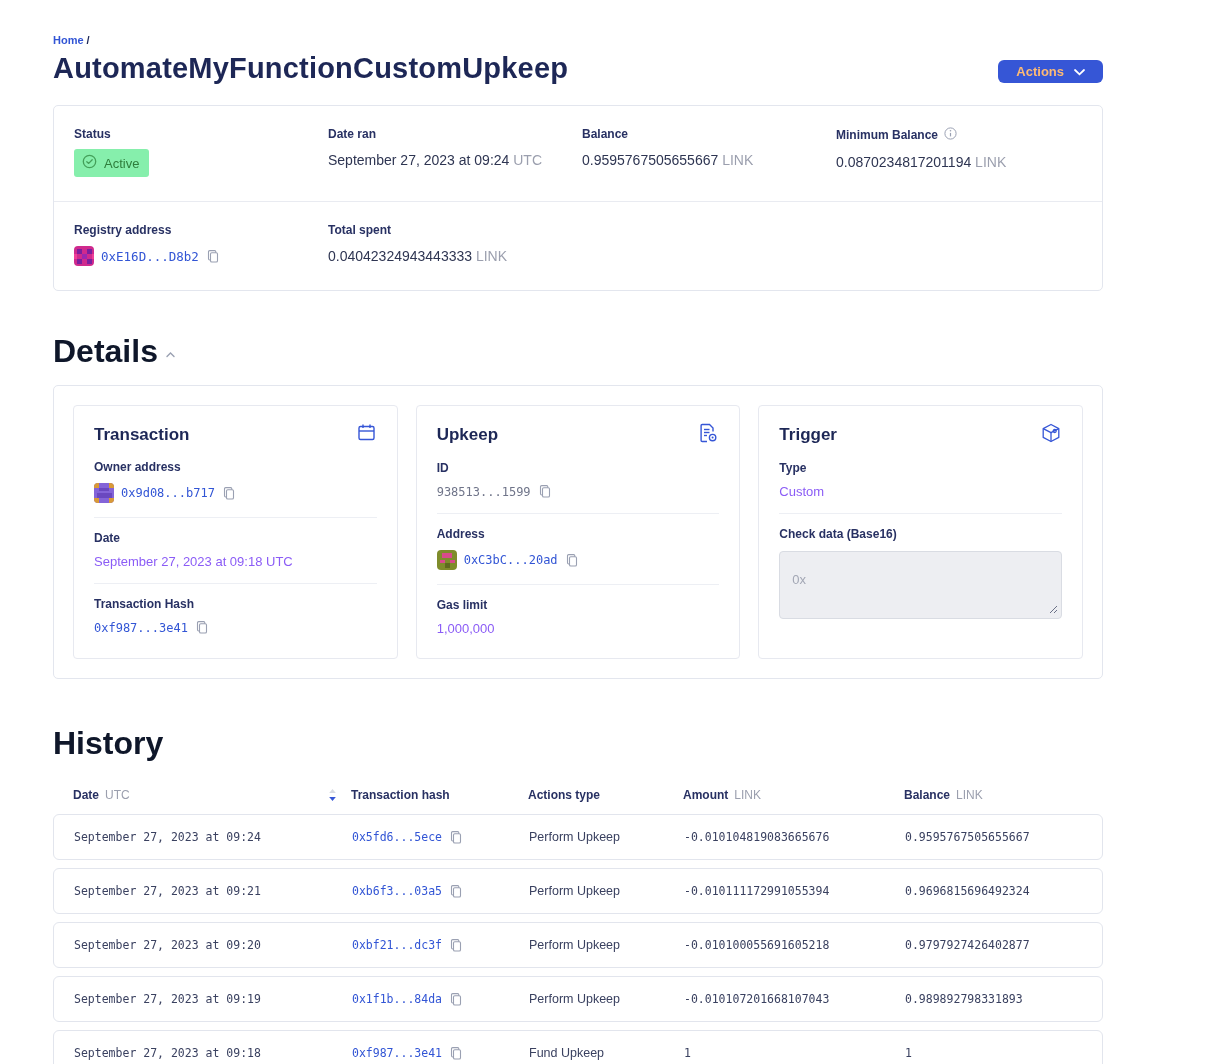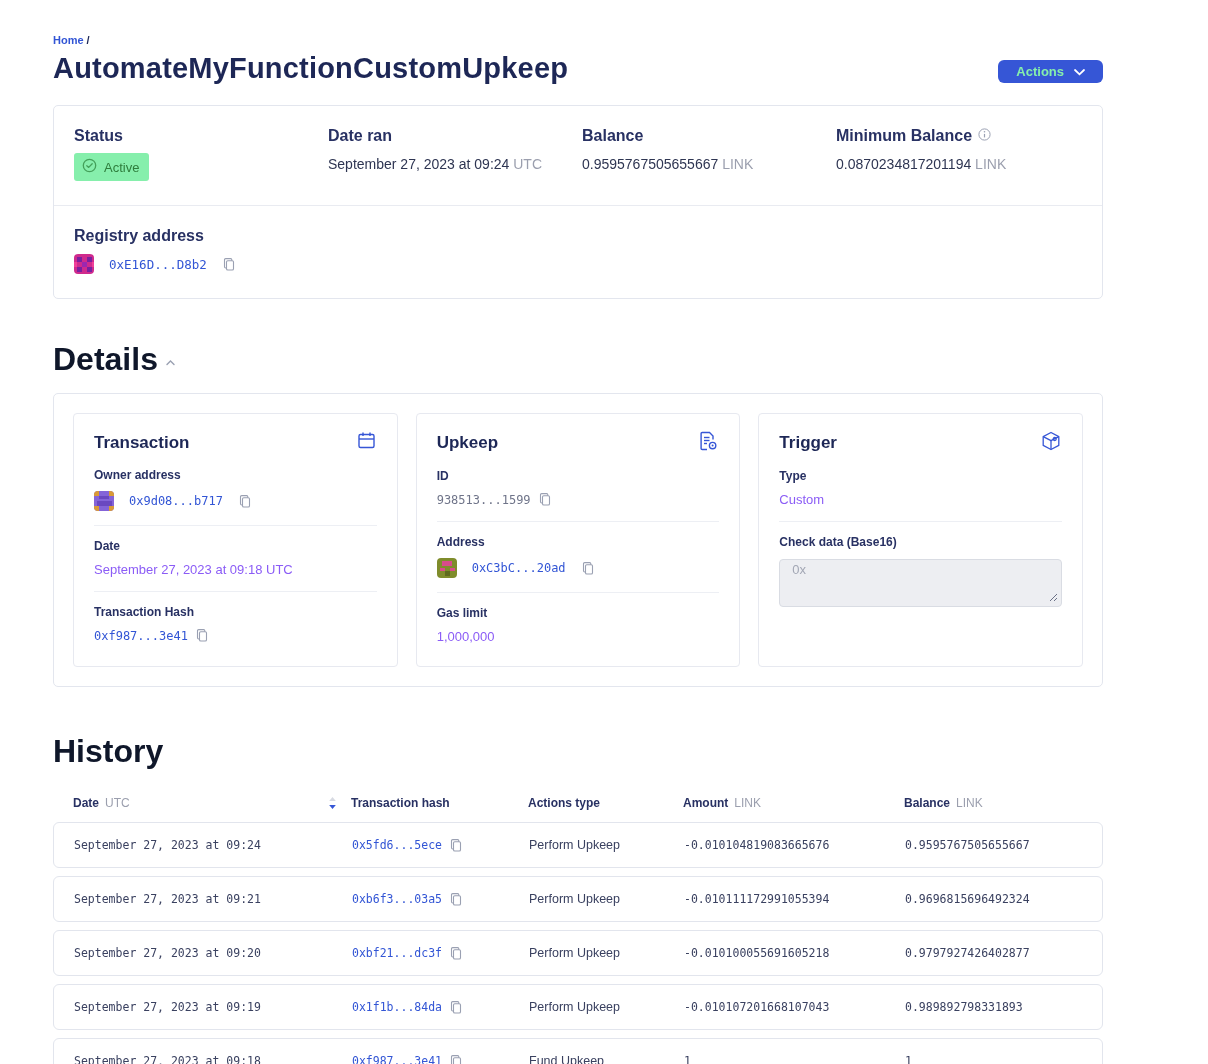--- a/index.html
+++ b/index.html
@@ -7,57 +7,57 @@
   body { font-family:"Liberation Sans", sans-serif; color:#2c3454; }
   .container { width:1050px; margin-left:53px; padding-top:34px; }
   .mono { font-family:"DejaVu Sans Mono", monospace; }
 
   
   .breadcrumb { font-size:11px; font-weight:bold; }
   .breadcrumb a { color:#3255d5; text-decoration:none; cursor:pointer; }
   .breadcrumb .sep { color:#1d2756; margin-left:3px; }
   .titlebar { display:flex; justify-content:space-between; align-items:flex-end; margin-top:6px; }
   .page-title { font-size:29px; font-weight:bold; color:#1d2756; letter-spacing:.2px; }
-  .actions-btn { display:inline-flex; align-items:center; gap:10px; background:#3656d6; color:#86efac;
+  .actions-btn { display:inline-flex; align-items:center; gap:10px; background:#3656d6; color:#fdba74;
     border:none; border-radius:6px; padding:4px 18px; font-size:13px; font-weight:bold;
     font-family:"Liberation Sans",sans-serif; cursor:pointer; margin-bottom:2px; }
 
   
   .summary-card { border:1px solid #e3e6ee; border-radius:5px; margin-top:20px; }
   .summary-row { display:grid; grid-template-columns:repeat(4,254px); padding:21px 0 24px; }
   .summary-row + .summary-row { border-top:1px solid #e9ebf1; }
   .sum-cell { padding-left:20px; }
-  .lab { font-size:16px; font-weight:bold; color:#283163; display:flex; align-items:center; gap:6px; }
+  .lab { font-size:12px; font-weight:bold; color:#283163; display:flex; align-items:center; gap:6px; }
   .val { font-size:14px; color:#2e3552; margin-top:11px; }
   .unit { color:#9b9fae; }
   .badge-active { display:inline-flex; align-items:center; gap:7px; background:#86efac; color:#2e7d3c;
     font-size:13px; padding:5px 10px 5px 8px; border-radius:3px; margin-top:8px; }
-  .addr-line { display:flex; align-items:center; gap:15px; margin-top:9px; }
+  .addr-line { display:flex; align-items:center; gap:7px; margin-top:9px; }
   .identicon { width:20px; height:20px; border-radius:4px; overflow:hidden; flex:0 0 auto; }
   .identicon svg { display:block; width:100%; height:100%; }
   .link { color:#3255d5; text-decoration:none; cursor:pointer; }
   .copy-btn { display:inline-flex; cursor:pointer; }
 
   
   .section-head { display:flex; align-items:center; gap:8px; margin-top:42px; }
   .section-title { font-size:32px; font-weight:bold; color:#0f172a; }
   .caret-toggle { cursor:pointer; display:inline-flex; margin-top:6px; }
   .details-outer { border:1px solid #e3e6ee; border-radius:5px; padding:19px; display:flex; gap:18px; margin-top:15px; }
   .dcard { flex:1; border:1px solid #e7e9f0; border-radius:4px; padding:16px 20px 18px; background:#fff; }
   .dcard-head { display:flex; justify-content:space-between; align-items:center; }
   .dcard-title { font-size:17px; font-weight:bold; color:#1d2756; }
   .field { padding:13px 0 14px; border-bottom:1px solid #edeff4; }
   .field.last { border-bottom:none; padding-bottom:4px; }
   .field .lab { font-size:12px; }
   .fval { font-size:13px; color:#8b5cf6; margin-top:9px; }
   .fval-mono { font-size:12px; color:#6f7489; margin-top:9px; display:flex; align-items:flex-end; gap:7px; }
   .hash-line { display:flex; align-items:center; gap:7px; margin-top:9px; font-size:12px; }
   .ta-wrap { position:relative; margin-top:10px; }
-  .check-ta { width:100%; height:48px; background:#edeef2; border:1px solid #d9dce3; border-radius:4px;
-    padding:2px 12px; font-size:13px; font-family:"Liberation Sans",sans-serif; color:#575d72; resize:none; }
+  .check-ta { width:100%; height:68px; background:#edeef2; border:1px solid #d9dce3; border-radius:4px;
+    padding:20px 12px; font-size:13px; font-family:"Liberation Sans",sans-serif; color:#575d72; resize:none; }
   .check-ta::placeholder { color:#a3a7b5; }
   .grip { position:absolute; right:4px; bottom:5px; pointer-events:none; }
 
   
   .history-head { margin-top:46px; }
   .tgrid { display:grid; grid-template-columns:278px 177px 155px 221px 1fr; align-items:center; padding-left:20px; }
   .thead { height:38px; margin-top:14px; font-size:12px; color:#283163; }
   .th { font-weight:bold; display:flex; align-items:center; gap:6px; }
   .th .unit { font-weight:normal; }
   .th-date { padding-right:14px; }
@@ -141,20 +141,24 @@
           </span>
           <a class="link mono" style="font-size:12.5px">0xE16D...D8b2</a>
           <span class="copy-btn">
             <svg width="14" height="15" viewBox="0 0 14 15" fill="none" stroke="#9aa0b2" stroke-width="1.1">
                 <rect x="4.5" y="3.8" width="7" height="9.2" rx="1.3"></rect>
                 <path d="M9.8 3.8 V2.8 C9.8 2.1 9.3 1.6 8.6 1.6 H3.7 C3 1.6 2.5 2.1 2.5 2.8 V9.8 C2.5 10.5 3 11 3.7 11 H4.5"></path>
               </svg>
           </span>
         </div>
       </div>
+      <div class="sum-cell">
+        <div class="lab">Total spent</div>
+        <div class="val"><span>0.04042324943443333</span> <span class="unit">LINK</span></div>
+      </div>
     </div>
   </div>
 
   <div class="section-head">
     <span class="section-title">Details</span>
     <span class="caret-toggle">
       <svg width="9" height="6" viewBox="0 0 9 6" fill="none" stroke="#9aa0b2" stroke-width="1.4" stroke-linecap="round">
           <path d="M1 4.5 L4.5 1 L8 4.5"></path>
         </svg>
     </span>

